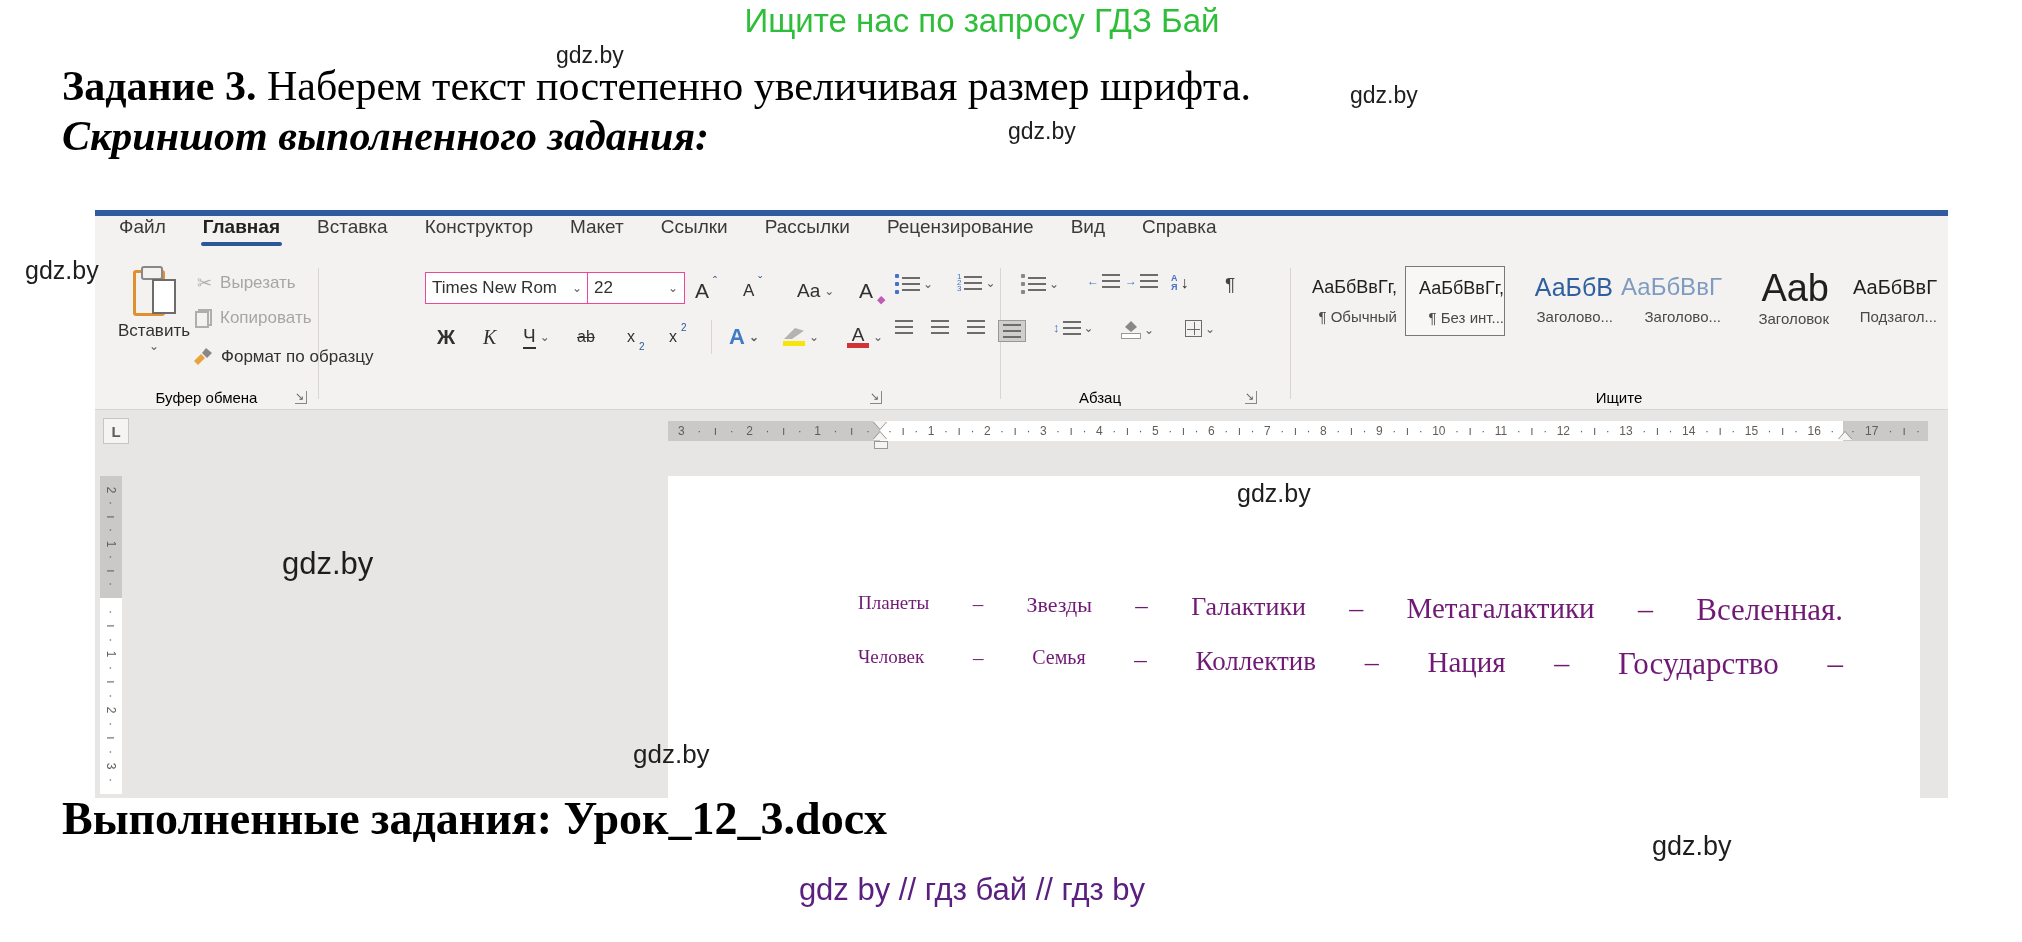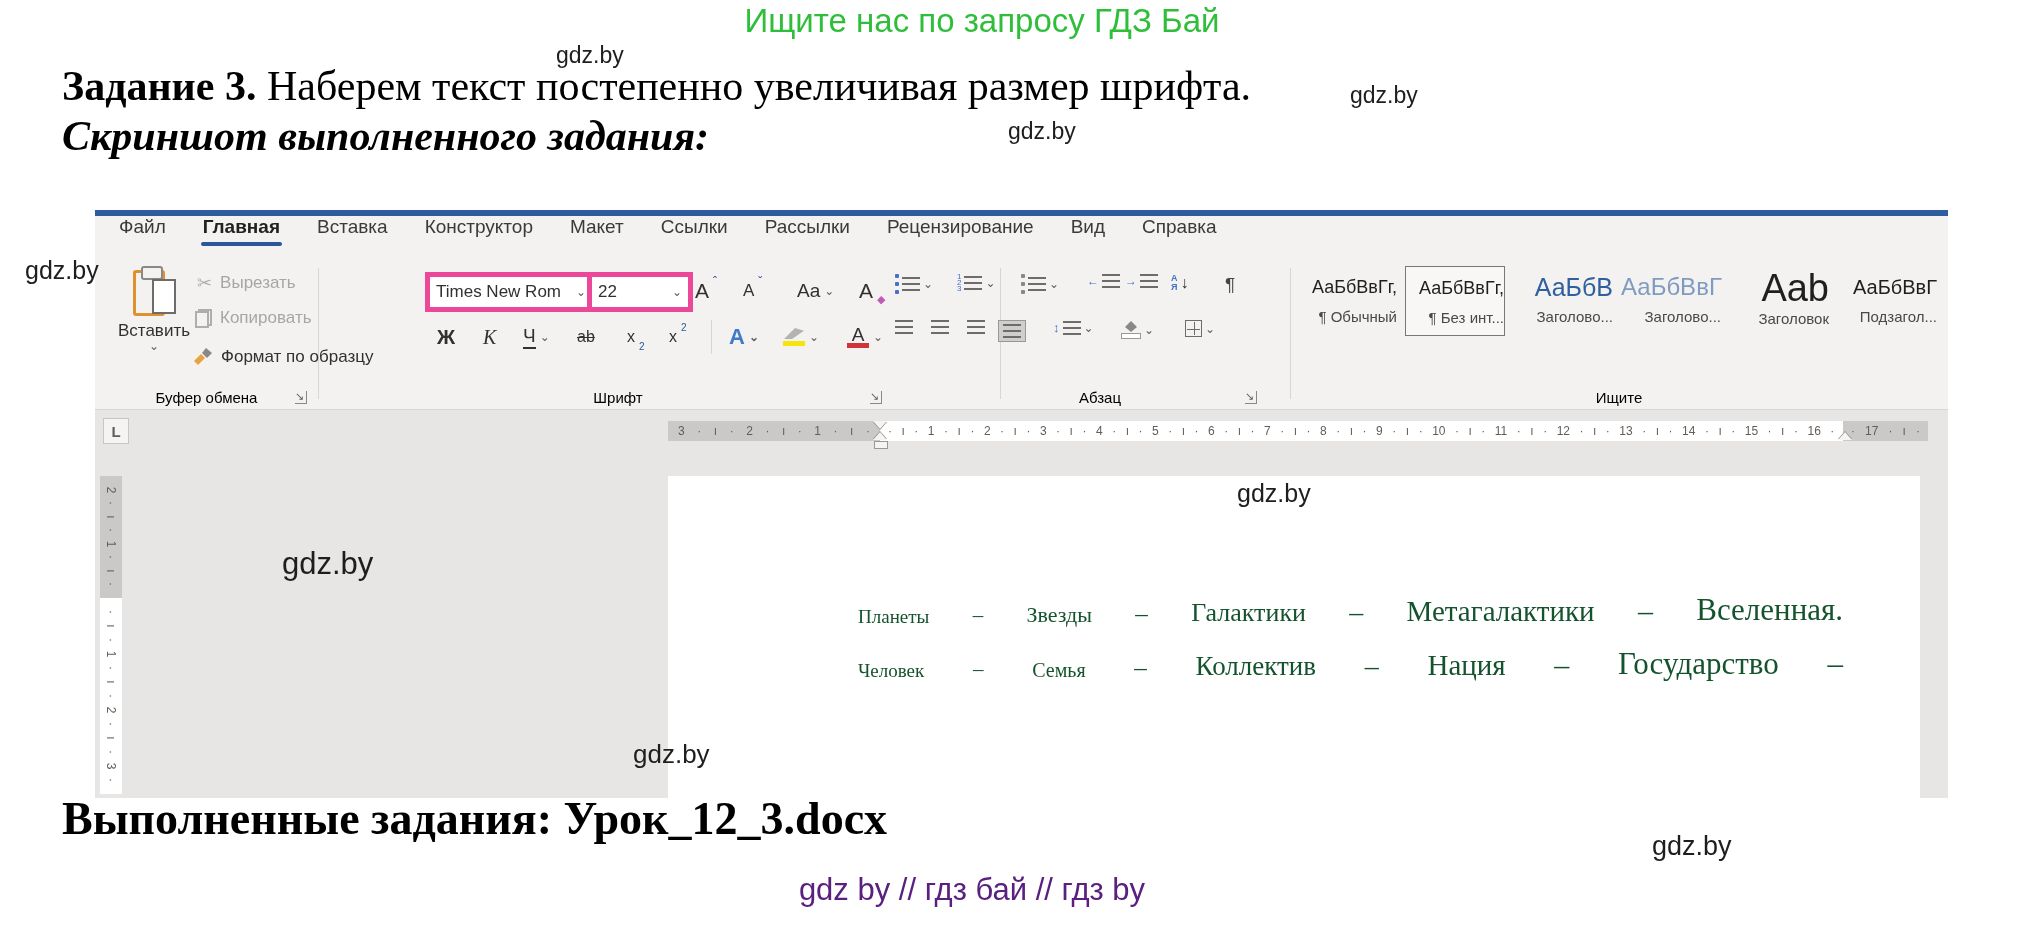--- a/index.html
+++ b/index.html
@@ -64,21 +64,21 @@
   .rib-item{position:absolute;display:flex;align-items:center;gap:8px;font-size:17px;cursor:default}
   .disabled{color:#a8a6a4}
   #btn-cut{left:102px;top:14px}#btn-copy{left:100px;top:50px}#btn-painter{left:96px;top:88px}
   .scissors{font-size:18px;color:#b0aeac}
   .copy-ic{position:relative;width:17px;height:19px}
   .copy-ic i{position:absolute;width:10px;height:13px;border:2px solid #b0aeac;background:#f3f2f1}
   .copy-ic i:nth-child(1){right:0;top:0}
   .copy-ic i:nth-child(2){left:0;bottom:0}
 
   
-  .combo{position:absolute;top:14px;height:30px;background:#fff;border:5px solid #ec4899;
+  .combo{position:absolute;top:14px;height:30px;background:#fff;border:1px solid #ec4899;
     display:flex;align-items:center;padding:0 6px;font-size:17px;color:#323130;cursor:default}
   #combo-family{left:330px;width:150px}
   #combo-size{left:492px;width:84px}
   .combo .chev{margin-left:auto}
   .fbtn{position:absolute;display:flex;align-items:center;gap:4px;cursor:default}
   .row1{top:18px;height:30px}.row2{top:64px;height:30px}
   #f-grow{left:600px}#f-shrink{left:648px}#f-case{left:702px}#f-clear{left:764px}
   .bigA{font-size:21px}.mark{font-size:12px;color:#2b579a;align-self:flex-start;line-height:12px}
   .diamond{color:#c05bb5;font-size:11px;align-self:flex-end}
   #f-bold{left:342px;font-weight:700;font-size:20px}
@@ -164,21 +164,21 @@
   .canvas{position:relative;height:348px;background:#e7e6e5}
   .vruler{position:absolute;left:5px;top:26px;width:22px;bottom:4px;display:flex;
     flex-direction:column;font-size:12px;color:#605e5c}
   .vruler span{transform:rotate(90deg);line-height:12px}
   .vr-m{height:122px;background:#cbc9c7;display:flex;flex-direction:column;
     justify-content:space-between;align-items:center;padding:8px 0;box-sizing:border-box}
   .vr-main{flex:1;background:#fff;display:flex;flex-direction:column;
     justify-content:space-between;align-items:center;padding:8px 0;box-sizing:border-box}
   .page{position:absolute;left:573px;top:26px;width:1252px;bottom:0;background:#fff}
   .docline{position:absolute;left:190px;width:985px;display:flex;justify-content:space-between;
-    align-items:flex-end;font-family:"Liberation Serif",serif;color:#14532d;white-space:nowrap}
+    align-items:flex-start;font-family:"Liberation Serif",serif;color:#701a75;white-space:nowrap}
   #line1{top:116px}
   #line1 span:nth-of-type(1){font-size:19px}#line1 span:nth-of-type(2){font-size:21px}
   #line1 span:nth-of-type(3){font-size:22px}#line1 span:nth-of-type(4){font-size:25px}
   #line1 span:nth-of-type(5){font-size:26px}#line1 span:nth-of-type(6){font-size:28px}
   #line1 span:nth-of-type(7){font-size:29px}#line1 span:nth-of-type(8){font-size:30px}
   #line1 span:nth-of-type(9){font-size:31px}
   #line2{top:170px}
   #line2 span:nth-of-type(1){font-size:19px}#line2 span:nth-of-type(2){font-size:21px}
   #line2 span:nth-of-type(3){font-size:20px}#line2 span:nth-of-type(4){font-size:25px}
   #line2 span:nth-of-type(5){font-size:27px}#line2 span:nth-of-type(6){font-size:28px}
@@ -308,21 +308,20 @@
       </span>
       <span class="chev">⌄</span>
     </div>
     <div class="fbtn row2" id="f-color">
       <span class="a-wrap">
         <span>A</span>
           <i class="bar bar-r"></i>
       </span>
       <span class="chev">⌄</span>
     </div>
-    <div class="grp-label" id="lbl-font">Шрифт</div>
     <div class="launcher" id="lau-font">↘</div>
 
     <div class="pbtn p1" id="p-bullets">
       <span class="dots-col">
           <i></i>
           <i></i>
           <i></i>
         </span>
       <span class="lines"></span>
       <span class="chev">⌄</span>

